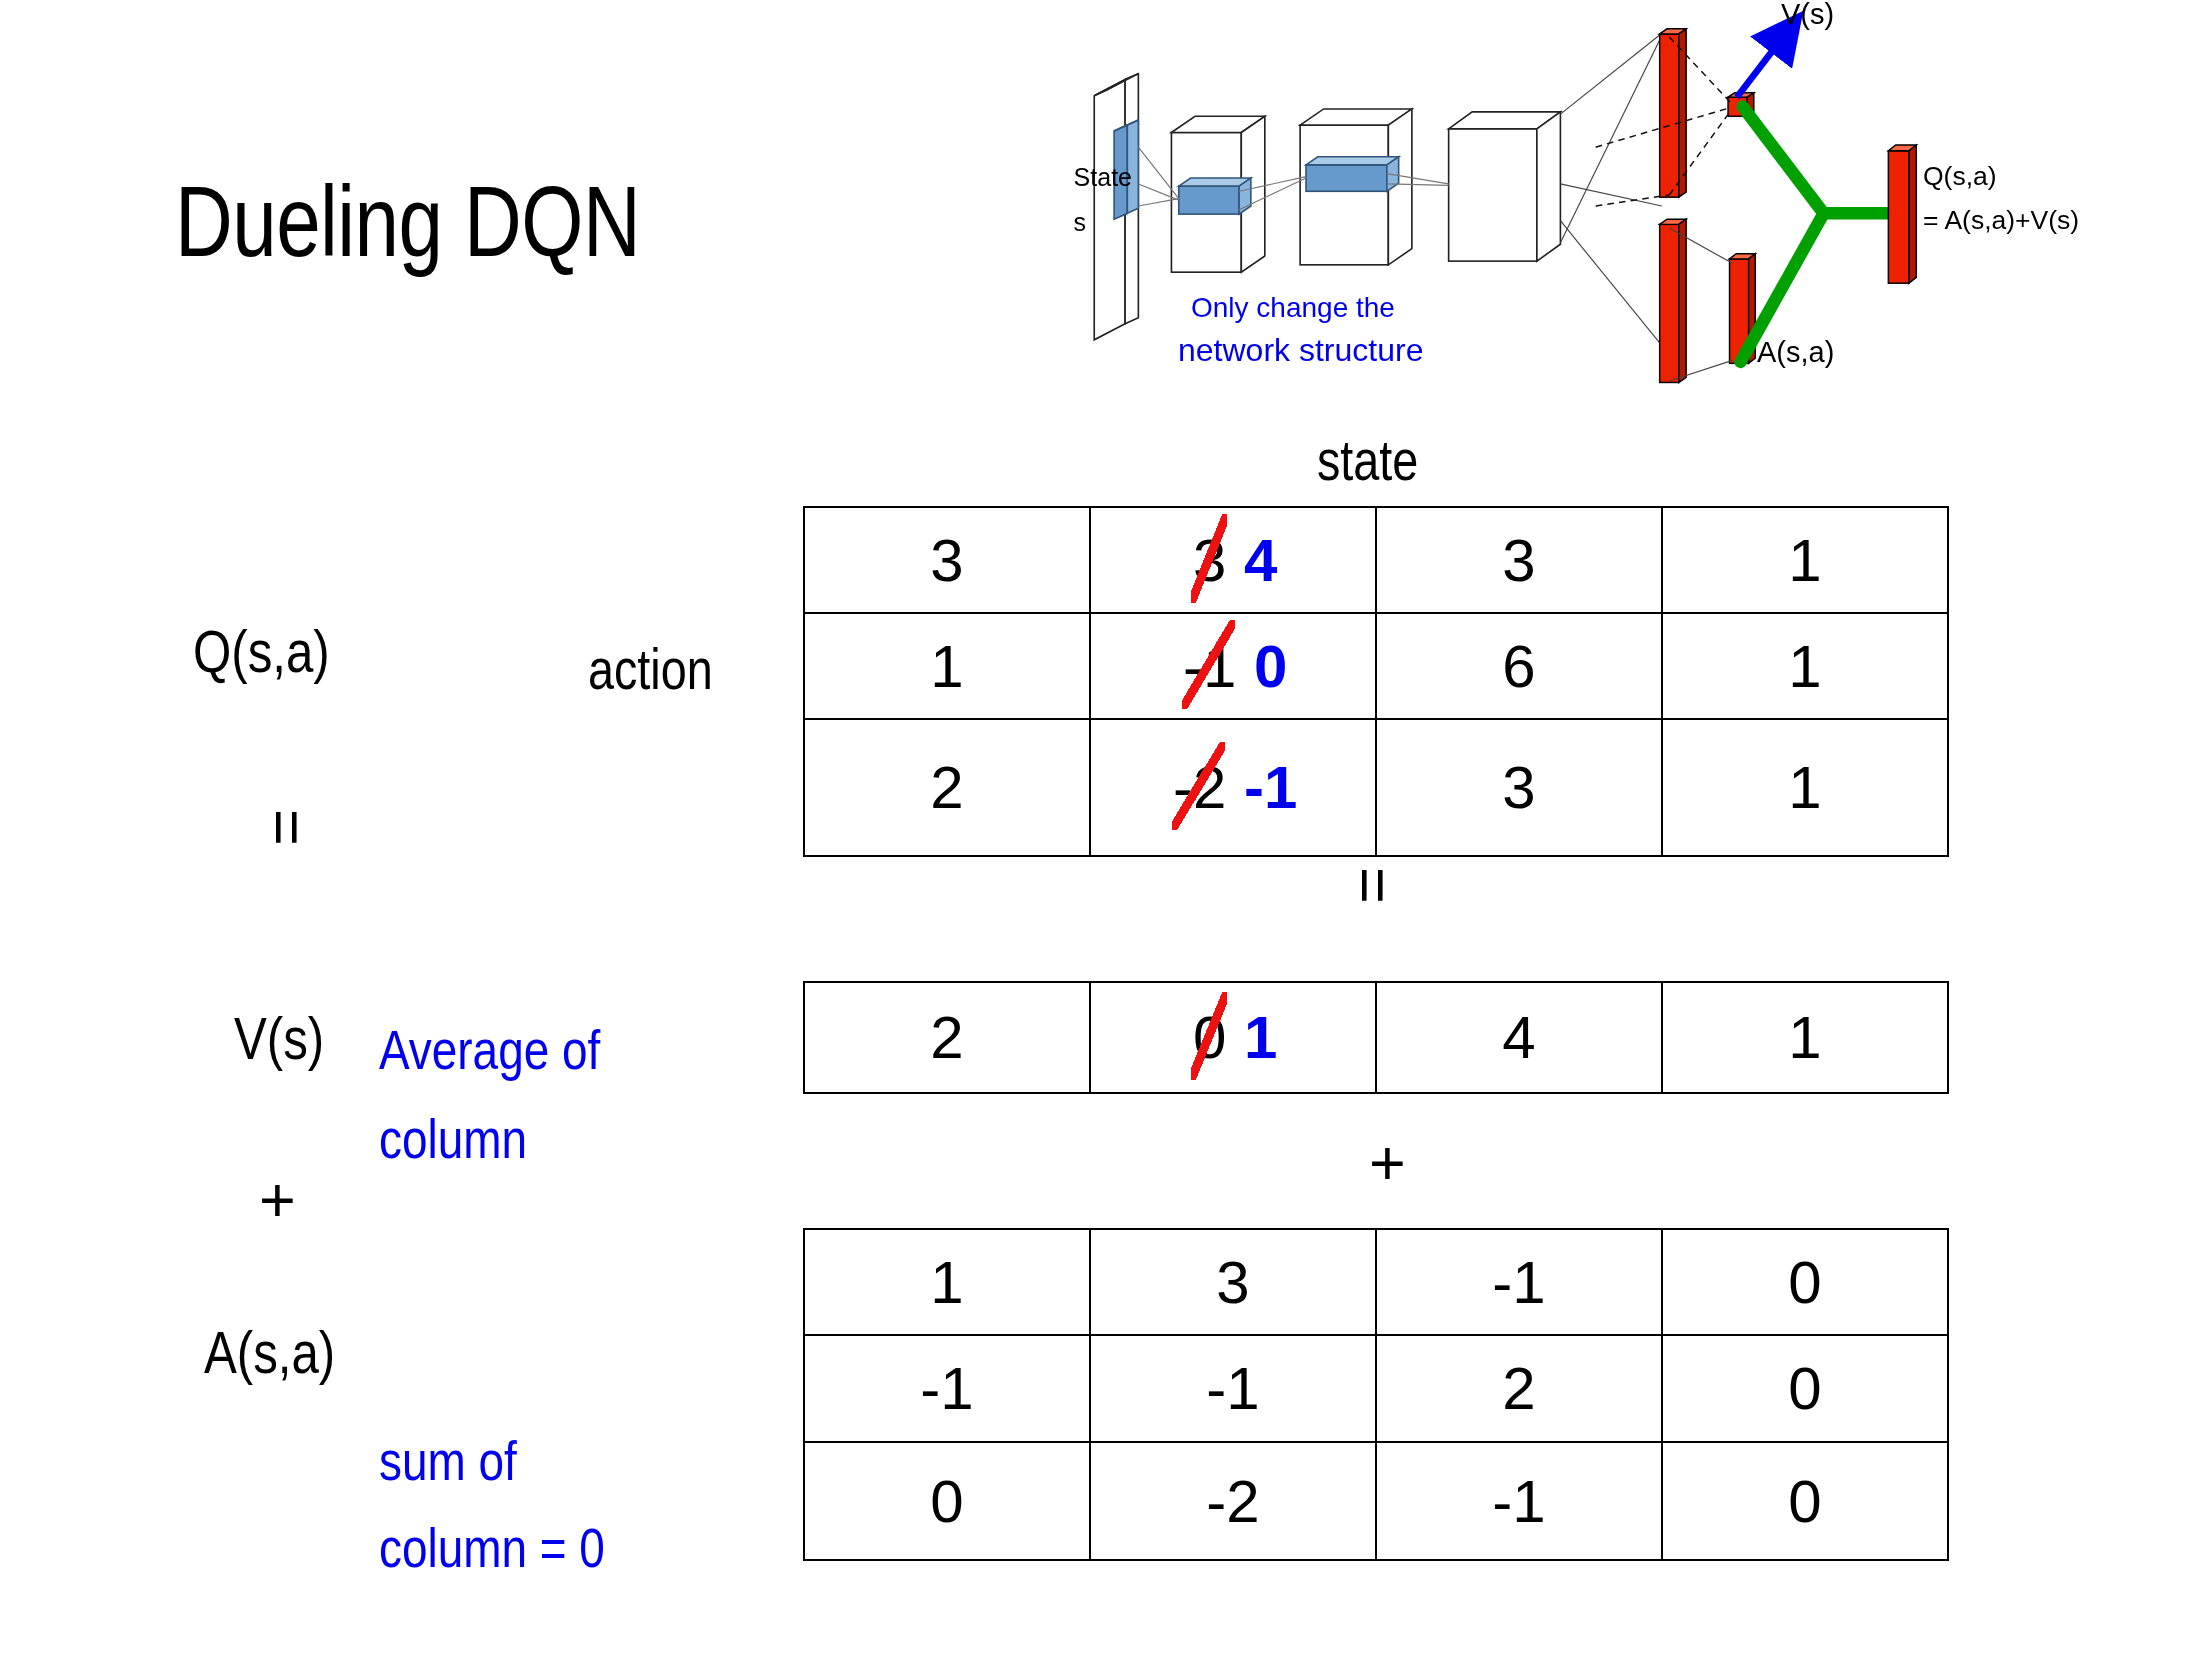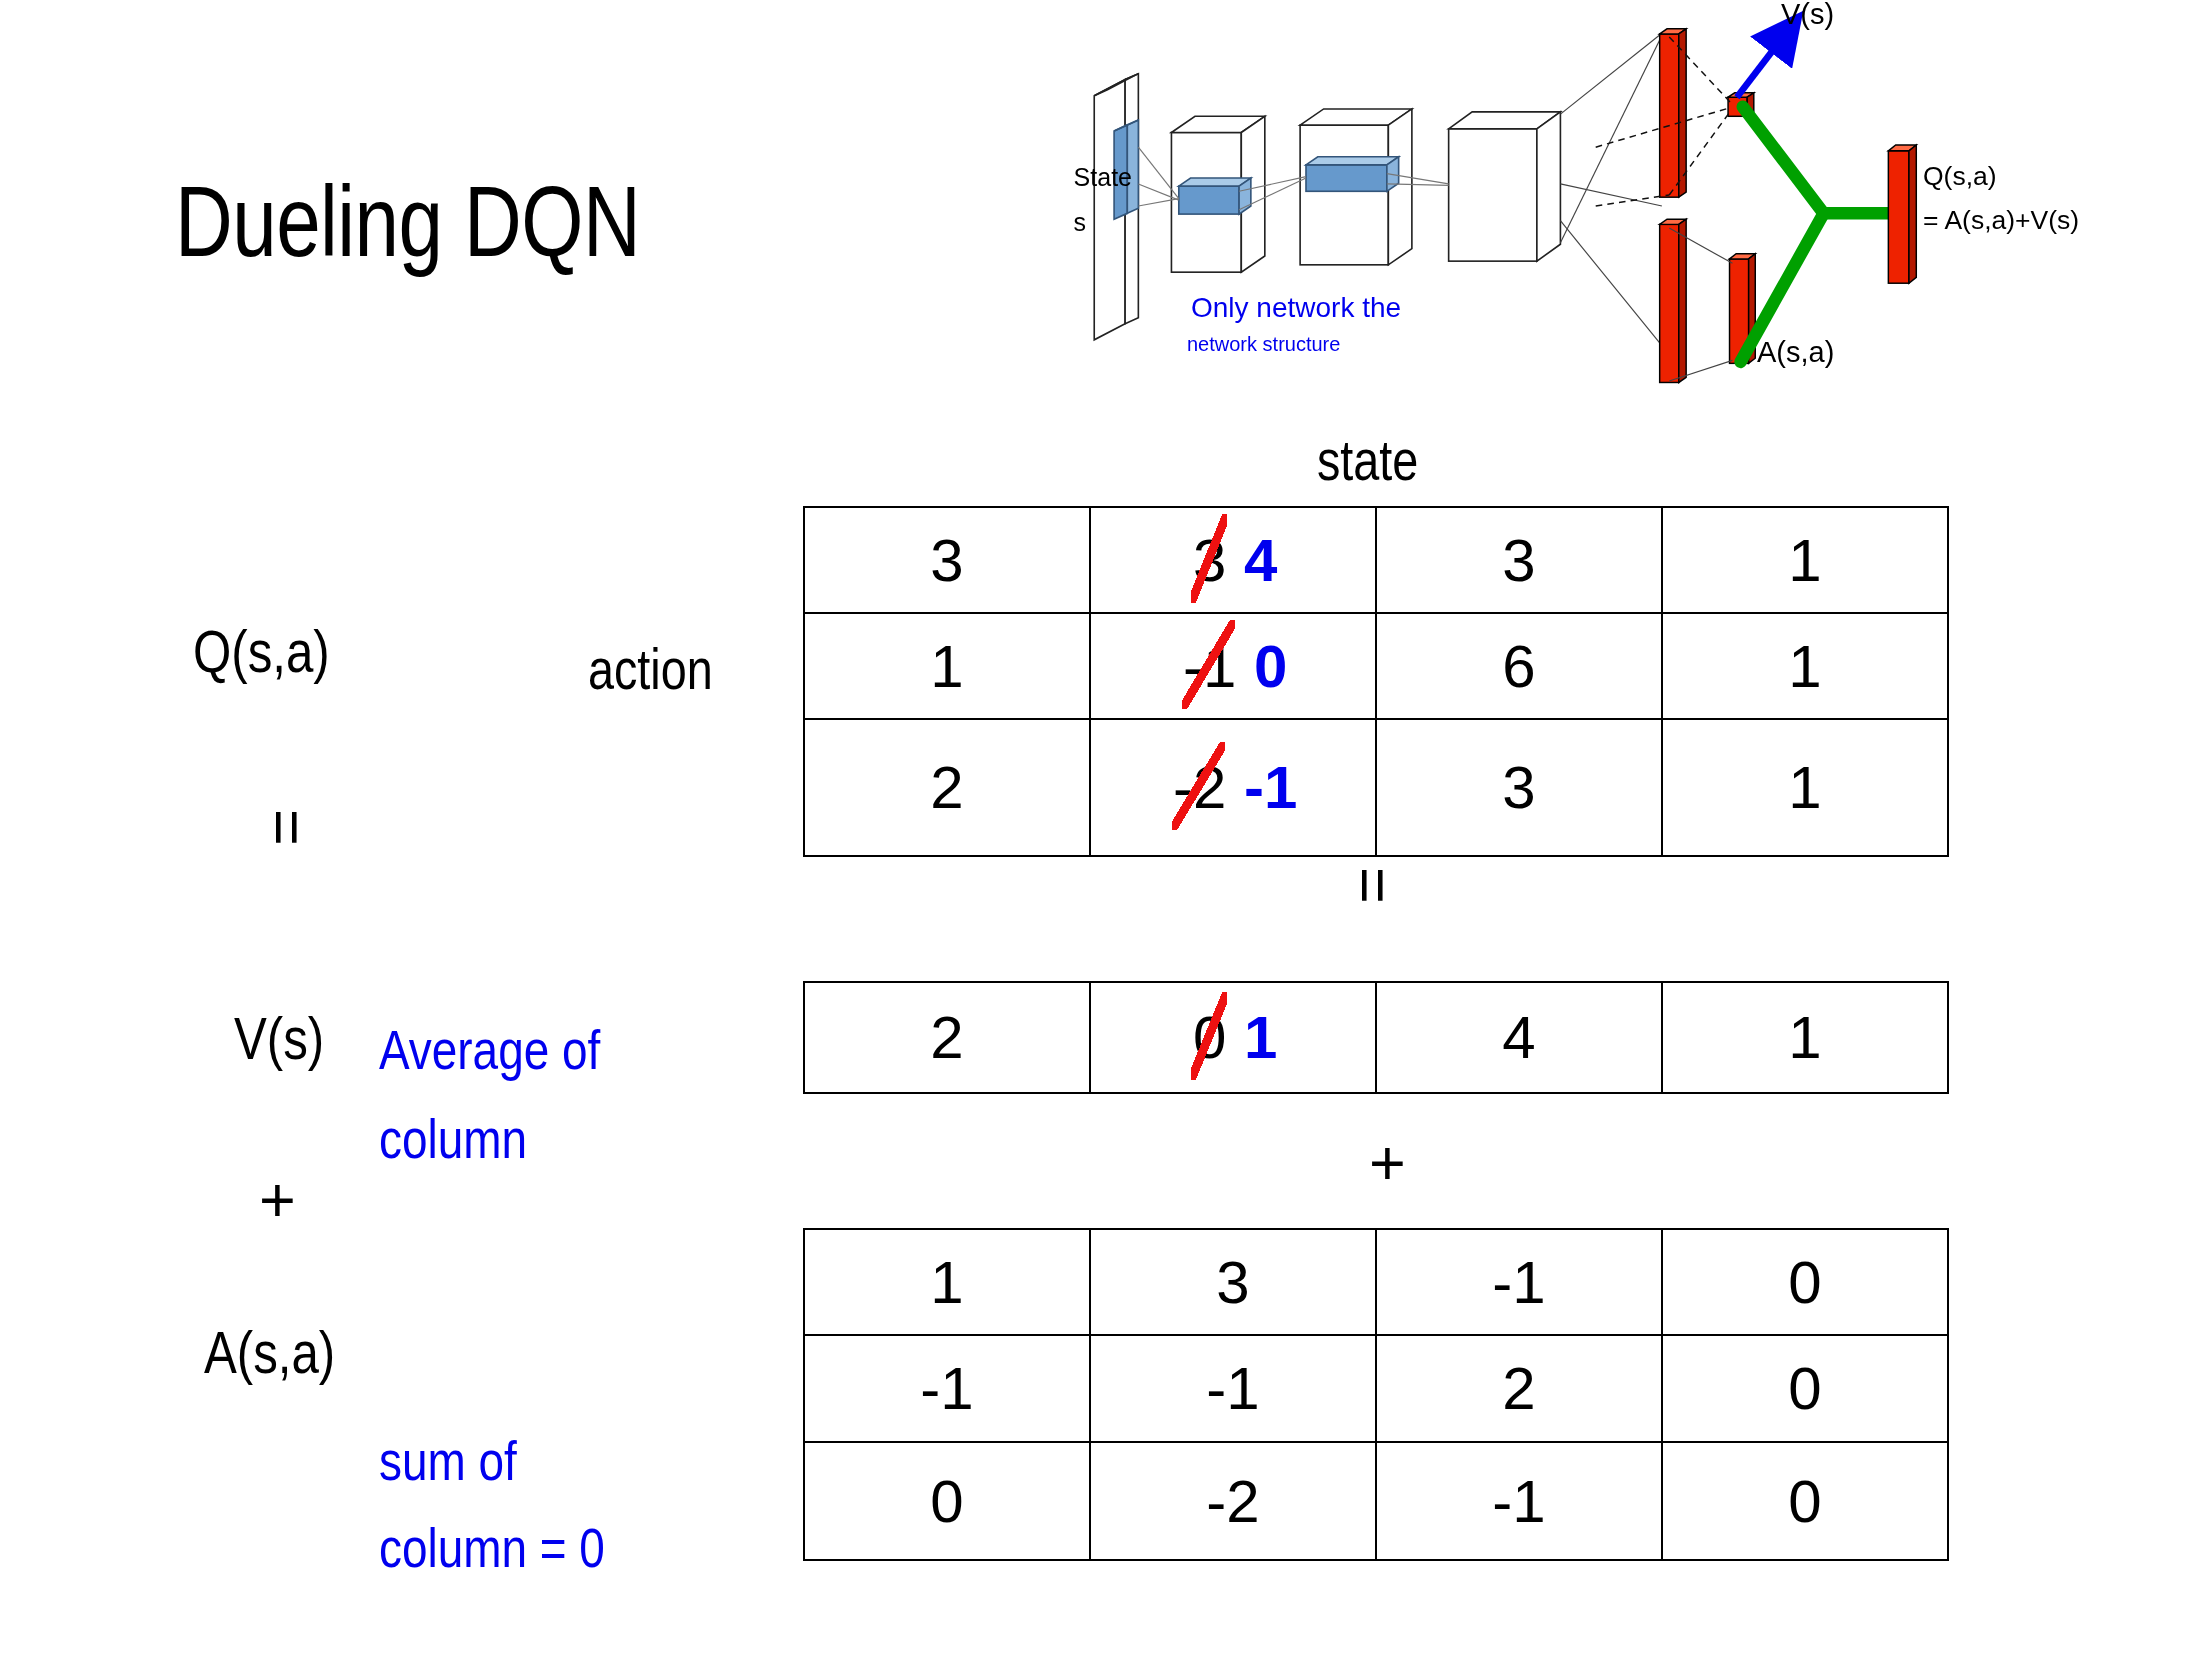--- a/index.html
+++ b/index.html
@@ -165,22 +165,22 @@
       <polygon points="1098,205 1108,197 1136,197 1126,205" fill="#FF6A44"></polygon>
       <polygon points="1126,205 1136,197 1136,377 1126,385" fill="#B31800"></polygon>
     </g>
 
     <line x1="892" y1="132" x2="955" y2="50" stroke="#0000EE" stroke-width="9" marker-end="url(#bluearrow)"></line>
   </svg>
 
   <div class="lbl" style="left:-7.4px;top:165px;font-size:25px;">State</div>
   <div class="lbl" style="left:-7.4px;top:210px;font-size:25px;">s</div>
 
-  <div class="lbl blue" style="left:110px;top:294px;font-size:28px;">Only network the</div>
-  <div class="lbl blue" style="left:106px;top:334px;font-size:20px;">network structure</div>
+  <div class="lbl blue" style="left:110px;top:294px;font-size:28px;">Only change the</div>
+  <div class="lbl blue" style="left:97px;top:334px;font-size:32px;">network structure</div>
 
   <div class="lbl" style="left:700px;top:0px;font-size:29px;">V(s)</div>
   <div class="lbl" style="left:676px;top:338px;font-size:29px;">A(s,a)</div>
   <div class="lbl" style="left:842px;top:163px;font-size:26.5px;">Q(s,a)</div>
   <div class="lbl" style="left:842px;top:207px;font-size:26.5px;">= A(s,a)+V(s)</div>
 </div>
 
 <div class="lbl thin" style="left:1317px;top:432px;font-size:57px;">state</div>
 
 <div class="lbl thin" style="left:588px;top:641px;font-size:57px;">action</div>

